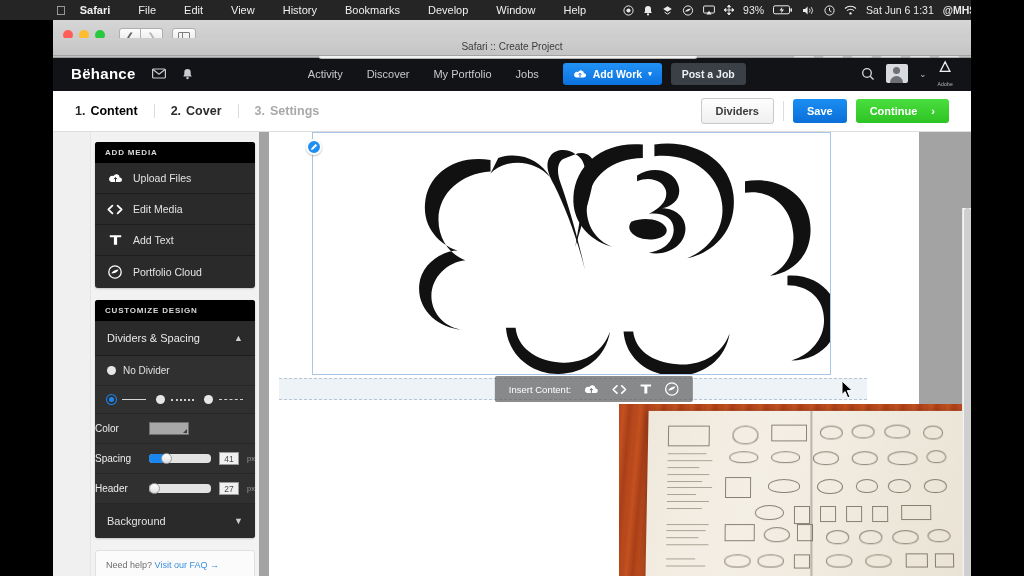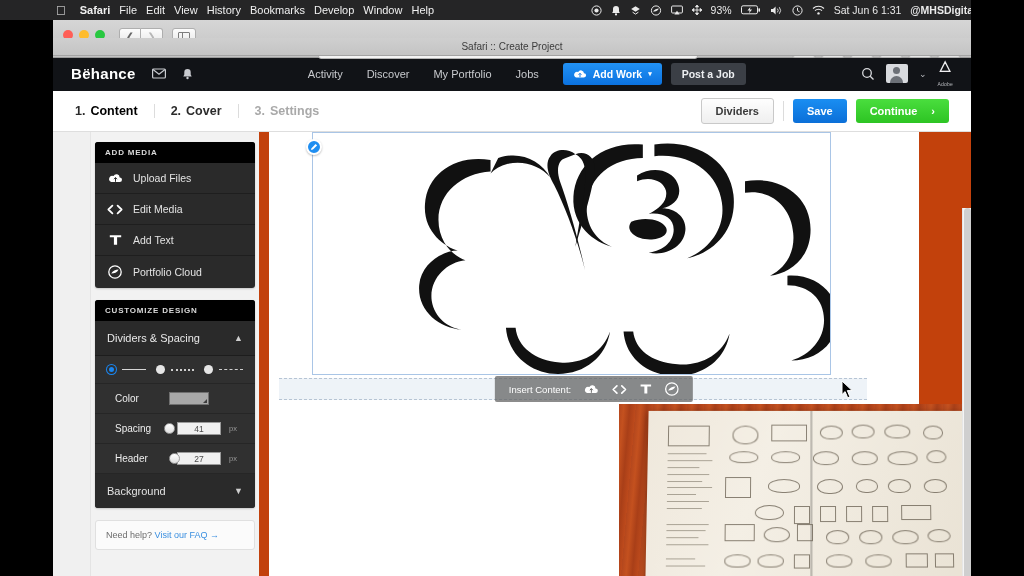--- a/index.html
+++ b/index.html
@@ -14,21 +14,21 @@
   #screen { position: relative; width: 1024px; height: 576px; background: #000; }
 
   
   .menubar {
     position: absolute; left: 0; top: 0; width: 1024px; height: 20px;
     background: rgba(38,38,40,0.96);
     display: flex; align-items: center; z-index: 40;
     padding: 0 8px;
   }
   .menubar .apple { color: #f2f2f2; font-size: 13px; margin: 0 14px 0 48px; line-height: 1; }
-  .menu-item { color: #f0f0f0; font-size: 11px; margin-right: 9px; white-space: nowrap; }
+  .menu-item { color: #f0f0f0; font-size: 11px; margin-right: 28px; white-space: nowrap; }
   .menu-item.bold { font-weight: bold; }
   .menubar .spacer { flex: 1; }
   .status-item { color: #eaeaea; font-size: 10.5px; margin-left: 9px; white-space: nowrap; display:flex; align-items:center;}
   .status-item svg { display: block; }
 
   
   .safari-toolbar {
     position: absolute; left: 53px; top: 20px; width: 918px; height: 38px;
     background: linear-gradient(#d6d6d6,#c2c2c2);
     border-bottom: 1px solid #9a9a9a;
@@ -158,44 +158,44 @@
     background: #2a2a2a;
   }
   .cd-body { background: #303030; }
   .cd-line { padding: 9px 12px; border-bottom: 1px solid #262626; }
   .radio-row { display: flex; align-items: center; gap: 7px; color: #e0e0e0; font-size: 10px; }
   .radio { width: 9px; height: 9px; border-radius: 50%; background: #e6e6e6; flex: none; }
   .radio.sel { background: #1a86f0; box-shadow: inset 0 0 0 2px #303030, 0 0 0 1px #1a86f0;}
   .dl-solid { width: 40px; height: 1px; background: #d6d6d6; }
   .dl-dot { width: 40px; height: 0; border-top: 2px dotted #cfcfcf; }
   .dl-dash { width: 40px; height: 0; border-top: 1px dashed #cfcfcf; }
-  .ctrl-row { display: flex; align-items: center; padding: 8px 20px; border-bottom: 1px solid #262626; gap: 8px; }
+  .ctrl-row { display: flex; align-items: center; padding: 8px 0; border-bottom: 1px solid #262626; gap: 8px; }
   .ctrl-label { color: #ededed; font-size: 10px; width: 46px; flex: none; }
   .swatch { width: 40px; height: 13px; background: #a8a8a8; border: 1px solid #6f6f6f; position: relative; }
   .swatch:after { content:''; position:absolute; right:1px; bottom:1px; width:0;height:0;
                   border-left:4px solid transparent; border-bottom:4px solid #3c3c3c;}
   .slider { position: relative; height: 9px; flex: 1; background: #e3e3e3; border-radius: 4px; }
   .slider .fill { position: absolute; left: 0; top: 0; bottom: 0; background: #1a86f0; border-radius: 4px 0 0 4px; }
   .slider .knob { position: absolute; top: -1px; width: 11px; height: 11px; border-radius: 50%;
                   background: linear-gradient(#fff,#e0e0e0); border: 1px solid #9d9d9d; }
-  .numbox { width: 44px; height: 13px; background: #f0f0f0; border: 1px solid #9a9a9a;
+  .numbox { width: 20px; height: 13px; background: #f0f0f0; border: 1px solid #9a9a9a;
             font-size: 8.5px; color: #4a4a4a; display: flex; align-items: center; justify-content: center; flex:none;}
   .unit { font-size: 7.5px; color: #9a9a9a; flex: none; }
   .cd-footer { display: flex; align-items: center; justify-content: space-between;
                padding: 11px 12px; color: #e2e2e2; font-size: 11px; background: #2a2a2a; }
   .chev { color: #cfcfcf; font-size: 9px; }
 
   .faq-card {
     margin: 0 4px; background: #fbfbfb; border: 1px solid #e0e0e0; border-radius: 3px;
     padding: 9px 10px; font-size: 9px; color: #6d6d6d;
   }
   .faq-card a { color: #3a8fe0; text-decoration: none; }
 
   
-  .canvas-wrap { flex: 1; position: relative; background: #c2410c; }
+  .canvas-wrap { flex: 1; position: relative; background: #a3a3a3; }
   .canvas {
     position: absolute; left: 10px; top: 0; right: 52px; bottom: 0;
     background: #fff;
   }
   .block-1 {
     position: absolute; left: 43px; top: 0; right: 88px; height: 243px;
     border: 1px solid #a9c5e6; background: #fff; overflow: hidden;
   }
   .edit-badge {
     position: absolute; left: 37px; top: 7px; width: 16px; height: 16px; border-radius: 50%;
@@ -532,20 +532,26 @@
           </div>
         </div>
 
         <div class="panel">
           <div class="panel-title">CUSTOMIZE DESIGN</div>
           <div class="cd-header">
             <span>Dividers &amp; Spacing</span>
             <span class="chev">▲</span>
           </div>
           <div class="cd-body">
+            <div class="cd-line">
+              <span class="radio-row">
+                <span class="radio"></span>
+                <span>No Divider</span>
+              </span>
+            </div>
             <div class="cd-line" style="display:flex;align-items:center;gap:6px">
               <span class="radio sel"></span>
               <span class="dl-solid"></span>
               <span class="radio" style="margin-left:4px"></span>
               <span class="dl-dot"></span>
               <span class="radio" style="margin-left:4px"></span>
               <span class="dl-dash"></span>
             </div>
             <div class="ctrl-row">
               <span class="ctrl-label">Color</span>

